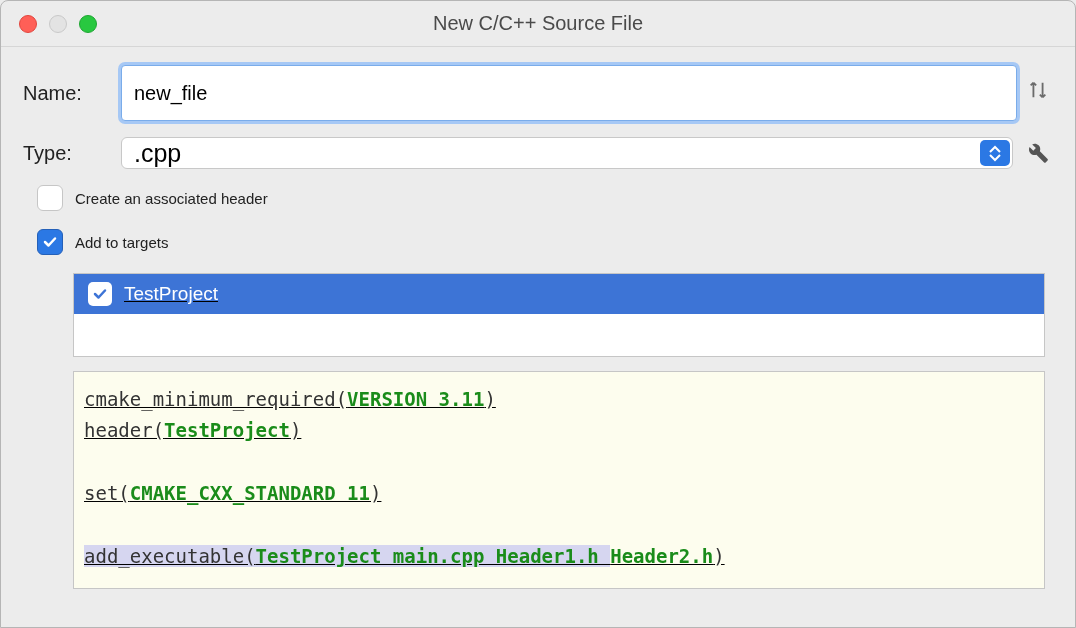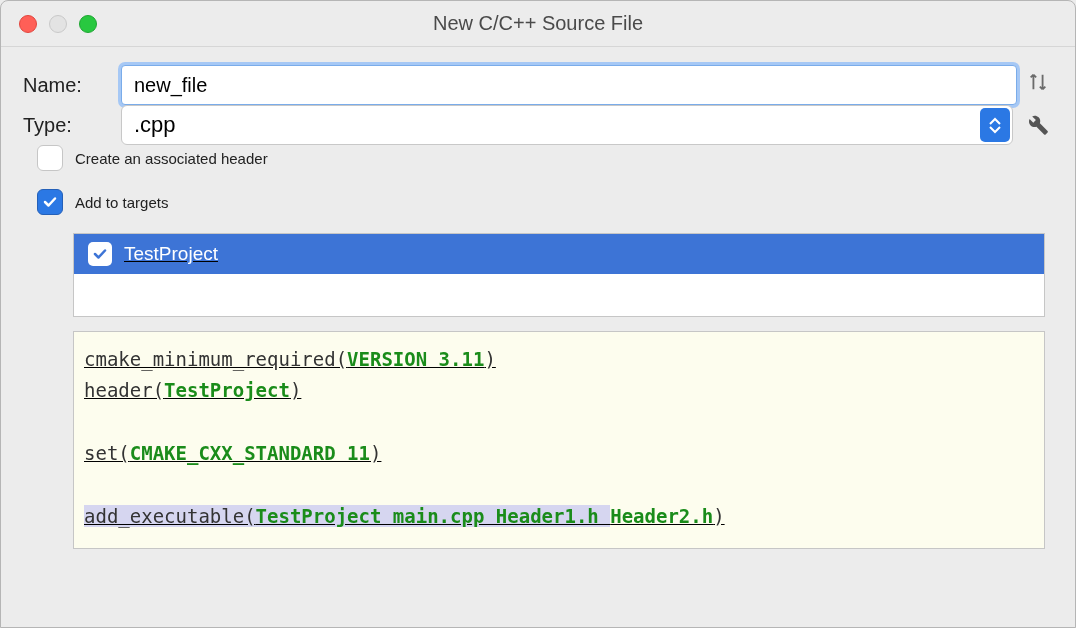--- a/index.html
+++ b/index.html
@@ -50,57 +50,58 @@
       font-weight: 400;
     }
     .content {
       padding: 18px 22px 0 22px;
       display: flex;
       flex-direction: column;
     }
     .row {
       display: flex;
       align-items: center;
+      margin-bottom: 16px;
     }
     .label {
       width: 98px;
       font-size: 20px;
       color: #222;
     }
     .name-input {
       flex: 1;
-      height: 40px;
+      height: 56px;
       padding: 0 12px;
       font-size: 20px;
       background: #fff;
       border: 1px solid #d0d0d0;
       border-radius: 4px;
       outline: none;
       box-shadow: 0 0 0 3px #a6c8f5;
       border-color: #7aacea;
     }
     .sort-icon {
       width: 30px;
       text-align: center;
       font-size: 22px;
       color: #6b6b6b;
       margin-left: 6px;
       cursor: pointer;
     }
     .type-select {
       flex: 1;
       position: relative;
-      height: 40px;
+      height: 32px;
       background: #fff;
       border: 1px solid #c8c8c8;
       border-radius: 6px;
       display: flex;
       align-items: center;
       padding: 0 12px;
-      font-size: 22px;
+      font-size: 25px;
       cursor: pointer;
     }
     .select-arrows {
       position: absolute;
       right: 2px;
       top: 2px;
       bottom: 2px;
       width: 30px;
       background: #2b78e4;
       border-radius: 5px;

